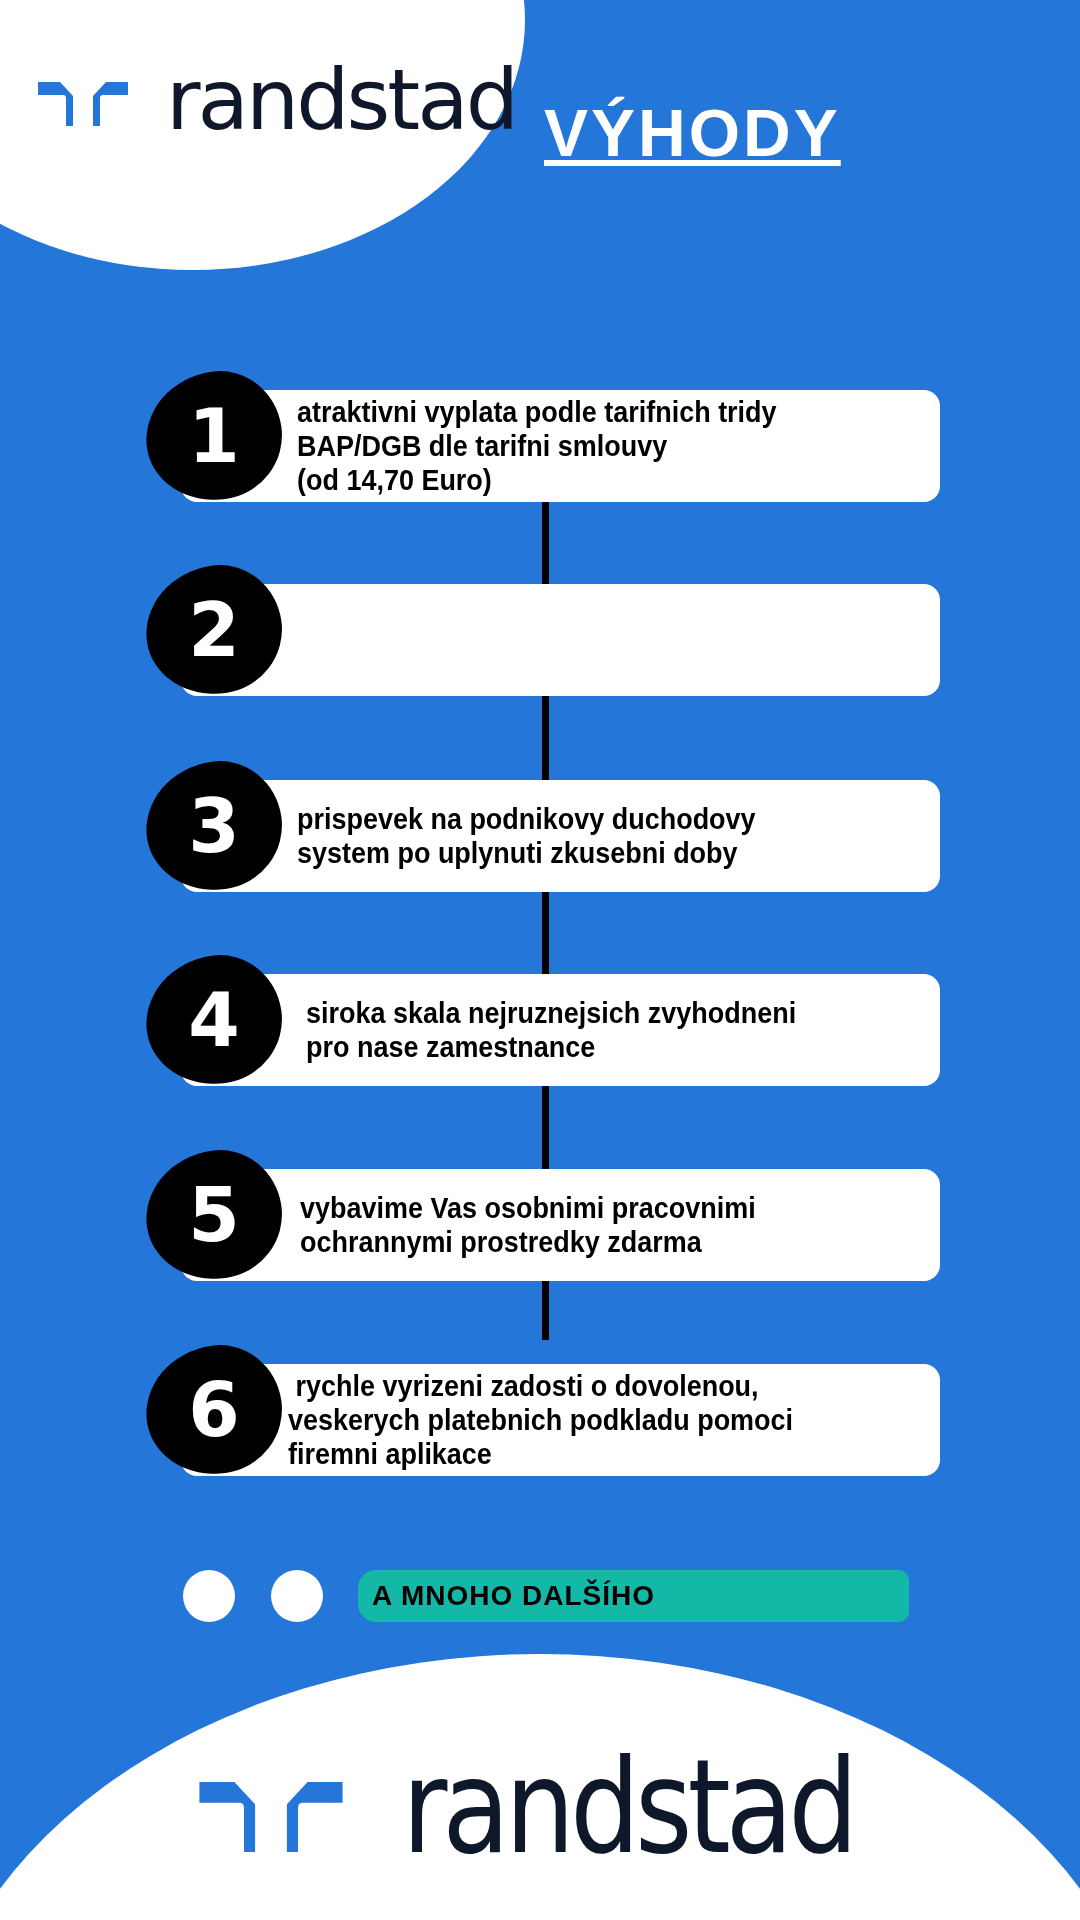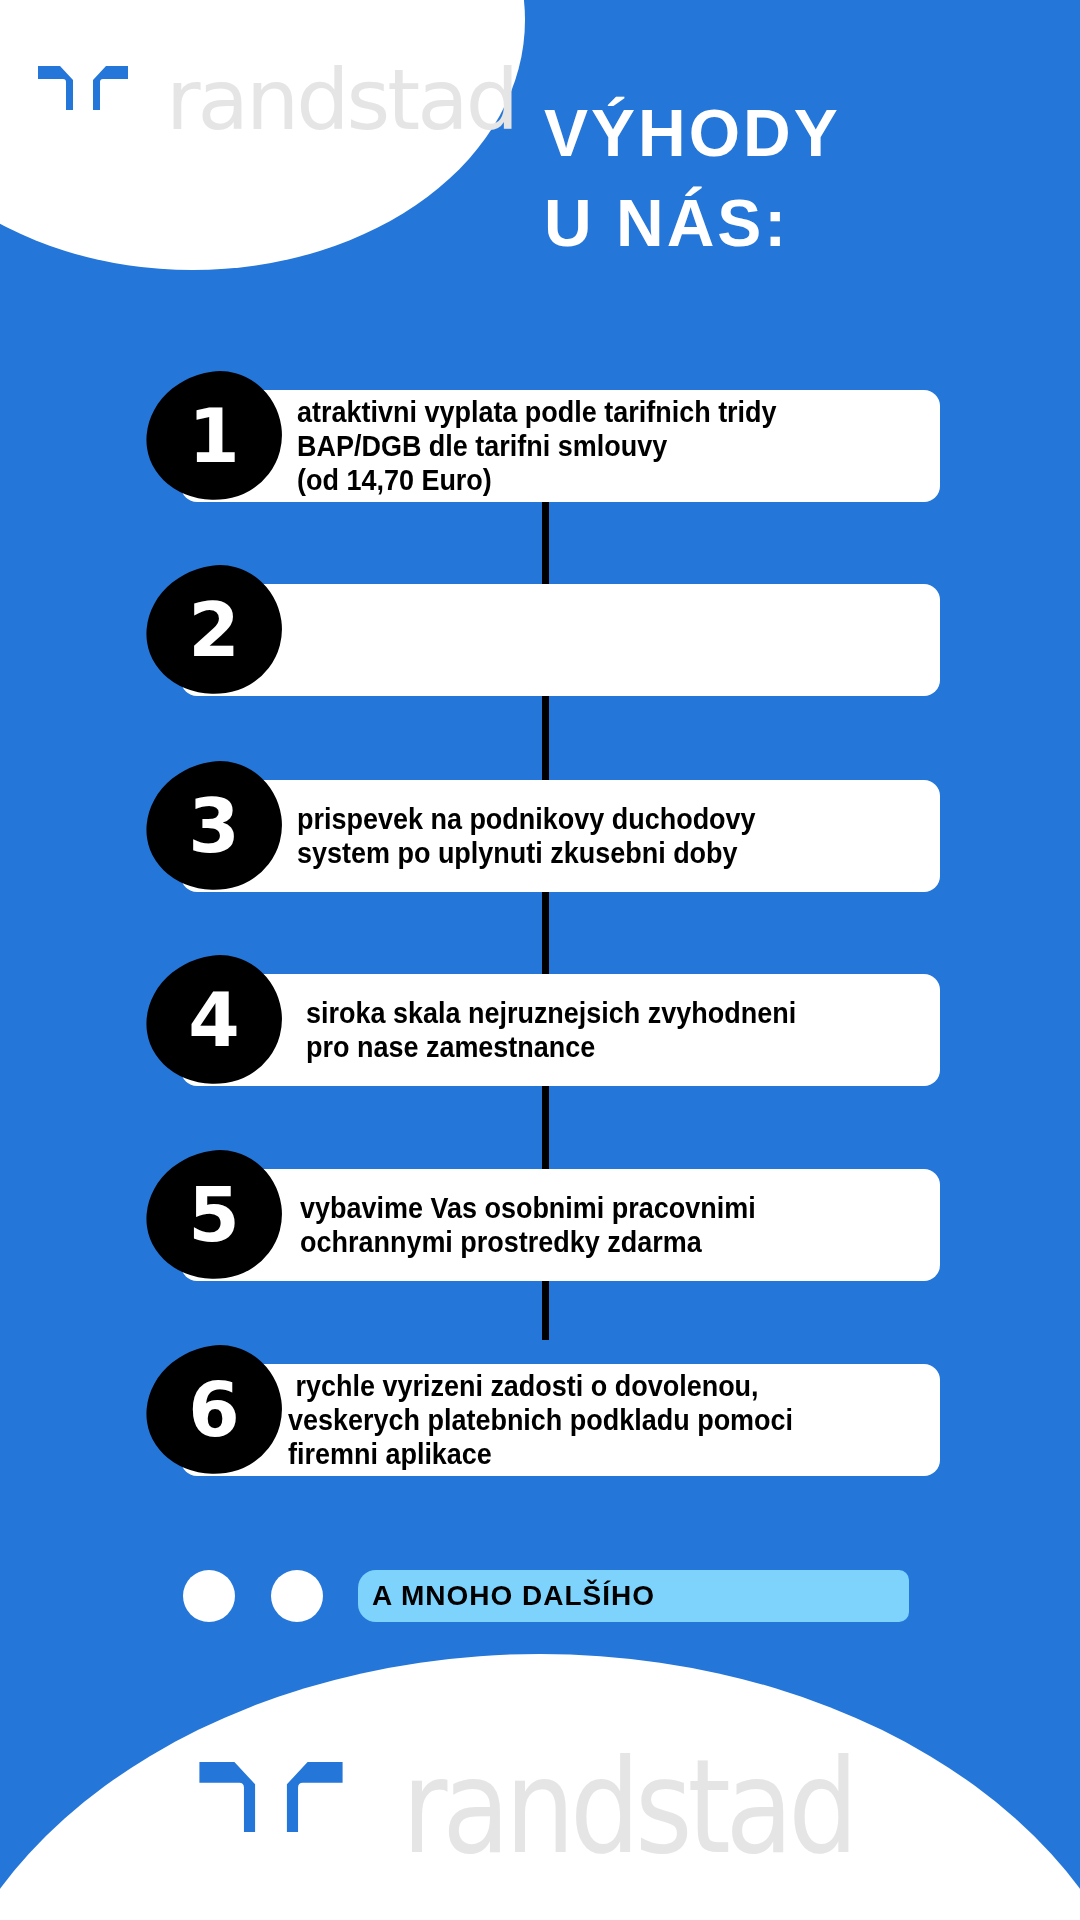--- a/index.html
+++ b/index.html
@@ -9,34 +9,34 @@
     font-family:"Liberation Sans", sans-serif;
   }
   .top-ellipse {
     position:absolute; left:-140px; top:-230px; width:665px; height:500px;
     background:#fff; border-radius:50%;
   }
   .bottom-arch {
     position:absolute; left:-75px; top:1654px; width:1230px; height:900px;
     background:#fff; border-radius:50%;
   }
-  .logo { position:absolute; display:flex; align-items:flex-start; color:#e5e5e5; }
+  .logo { position:absolute; display:flex; align-items:center; color:#0f172a; }
   .logo .word { font-family:"DejaVu Sans", sans-serif; letter-spacing:-3px; font-weight:400; }
   .logo-top { left:38px; top:66px; }
   .logo-top svg { width:90px; height:44px; margin-right:38px; }
   .logo-top .word { font-size:84px; line-height:84px; margin-top:-8px; }
   .logo-bottom { left:198px; top:1762px; }
   .logo-bottom svg { width:146px; height:70px; margin-right:58px; }
   .logo-bottom .word { font-size:130px; line-height:130px; letter-spacing:-6px; transform:scaleX(0.85); transform-origin:left center; margin-top:-20px; }
 
   .headline {
     position:absolute; left:544px; top:88px; color:#fff; font-weight:700;
     font-size:66px; line-height:90px; letter-spacing:3px;
   }
-  .headline div { white-space:nowrap; }
+  .headline div { white-space:nowrap;text-decoration:underline; }
 
   .timeline-line {
     position:absolute; left:542px; top:500px; width:7px; height:840px; background:#000;
   }
   .item { position:absolute; left:146px; width:800px; height:130px; }
   .card {
     position:absolute; left:35px; top:18px; width:759px; height:112px;
     background:#fff; border-radius:16px;
   }
   .blob {
@@ -52,42 +52,41 @@
   }
   .text {
     position:absolute; left:151px; right:10px; top:18px; height:112px;
     display:flex; flex-direction:column; justify-content:center;
     color:#000; font-weight:700; font-size:29px; line-height:34px;
   }
   .text span { white-space:nowrap; display:block; transform:scaleX(0.93); transform-origin:left center; }
   .dot { position:absolute; width:52px; height:52px; border-radius:50%; background:#fff; top:0; }
   .more-pill {
     position:absolute; left:358px; top:1570px; width:551px; height:52px;
-    background:#7dd3fc; border-radius:18px 10px 10px 18px;
+    background:#14b8a6; border-radius:18px 10px 10px 18px;
     display:flex; align-items:center; padding-left:14px; box-sizing:border-box;
     color:#000; font-weight:700; font-size:28px; letter-spacing:1px;
   }
 </style>
 </head>
 <body>
 
 <div class="top-ellipse"></div>
 <div class="bottom-arch"></div>
 
 <div class="logo logo-top">
   <svg viewBox="0 0 90 44">
     <path d="M0 0 H22 L35 14 V44 H28 V16 Q28 13 25 13 H0 Z" fill="#2476d9"></path>
     <path d="M90 0 H68 L55 14 V44 H62 V16 Q62 13 65 13 H90 Z" fill="#2476d9"></path>
   </svg>
   <span class="word">randstad</span>
 </div>
 
 <div class="headline">
   <div>VÝHODY</div>
-  <div>U NÁS:</div>
 </div>
 
 <div class="timeline-line"></div>
 
 <div class="item" style="top:372px">
   <div class="card"></div>
   <div class="blob"></div>
   <div class="num">1</div>
   <div class="text">
     <span>atraktivni vyplata podle tarifnich tridy</span>

